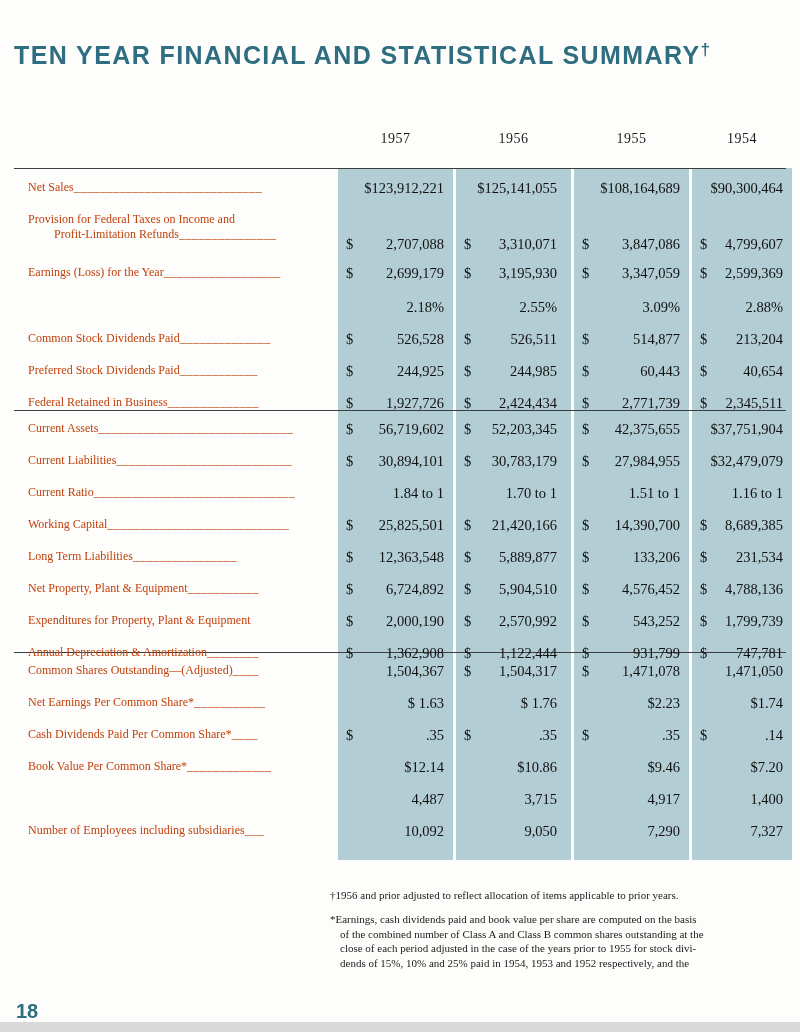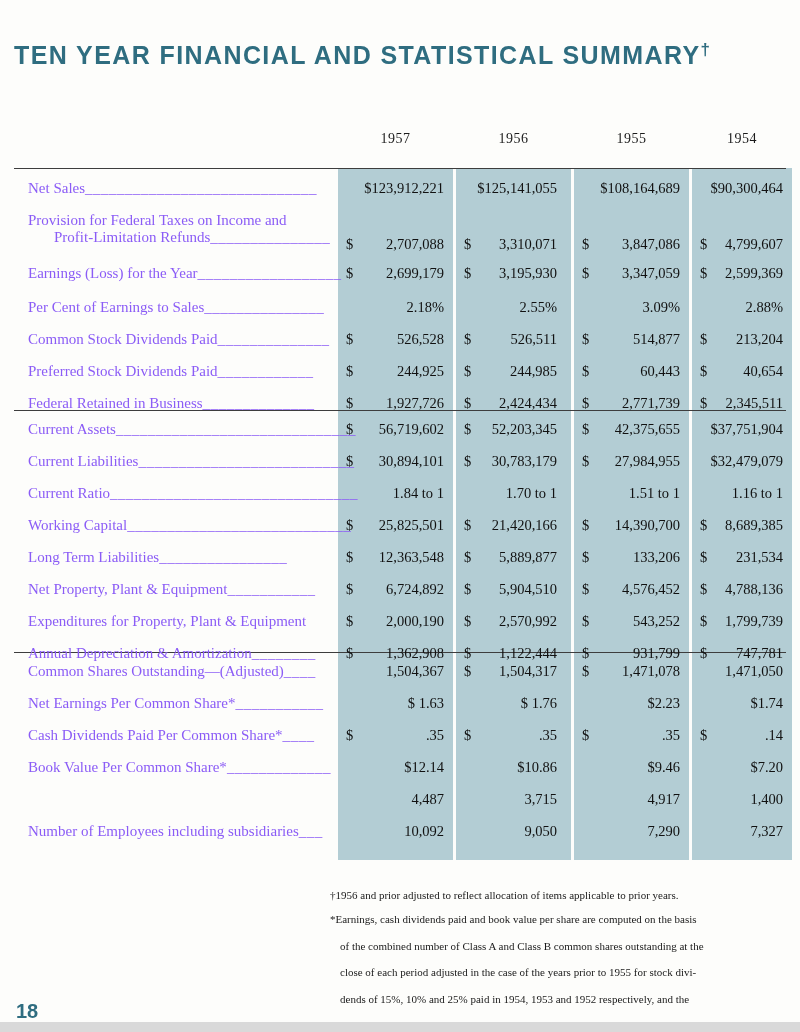--- a/index.html
+++ b/index.html
@@ -78,23 +78,23 @@
   .row {
     position: absolute;
     left: 14px;
     width: 772px;
     height: 30px;
   }
   .label {
     position: absolute;
     left: 14px;
     top: 0;
-    font-size: 15px;
+    font-size: 12px;
     white-space: nowrap;
-    color: #8b5cf6;
+    color: #c2410c;
   }
   .label .sub {
     display: block;
     padding-left: 26px;
   }
   .leader {
     letter-spacing: 0.5px;
   }
   .cell {
     position: absolute;
@@ -120,21 +120,21 @@
   
   .footnote {
     position: absolute;
     font-family: "Liberation Serif", serif;
     font-size: 11px;
     color: #1a1a1a;
     line-height: 1.32;
   }
   .fn1 { left: 330px; top: 888px; width: 460px; }
   .fn2 { left: 330px; top: 912px; width: 462px; }
-  .fn2 .ind { display: block; padding-left: 10px; margin-top: 12px; }
+  .fn2 .ind { display: block; padding-left: 10px; }
 
   
   .pagenum {
     position: absolute;
     left: 16px;
     top: 992px;
     font-family: "Liberation Sans", sans-serif;
     font-weight: bold;
     font-size: 20px;
     color: #2f6d80;
@@ -225,21 +225,20 @@
         <span class="cur">$</span>
         <span class="num">3,347,059</span>
       </div>
     <div class="cell c4">
         <span class="cur">$</span>
         <span class="num">2,599,369</span>
       </div>
   </div>
 
   <div class="row" style="top:299px">
-    <div class="label"><span>Per Cent of Earnings to Sales</span><span class="leader">_______________</span></div>
     <div class="cell c1">
         <span class="num">2.18%</span>
       </div>
     <div class="cell c2">
         <span class="num">2.55%</span>
       </div>
     <div class="cell c3">
         <span class="num">3.09%</span>
       </div>
     <div class="cell c4">

